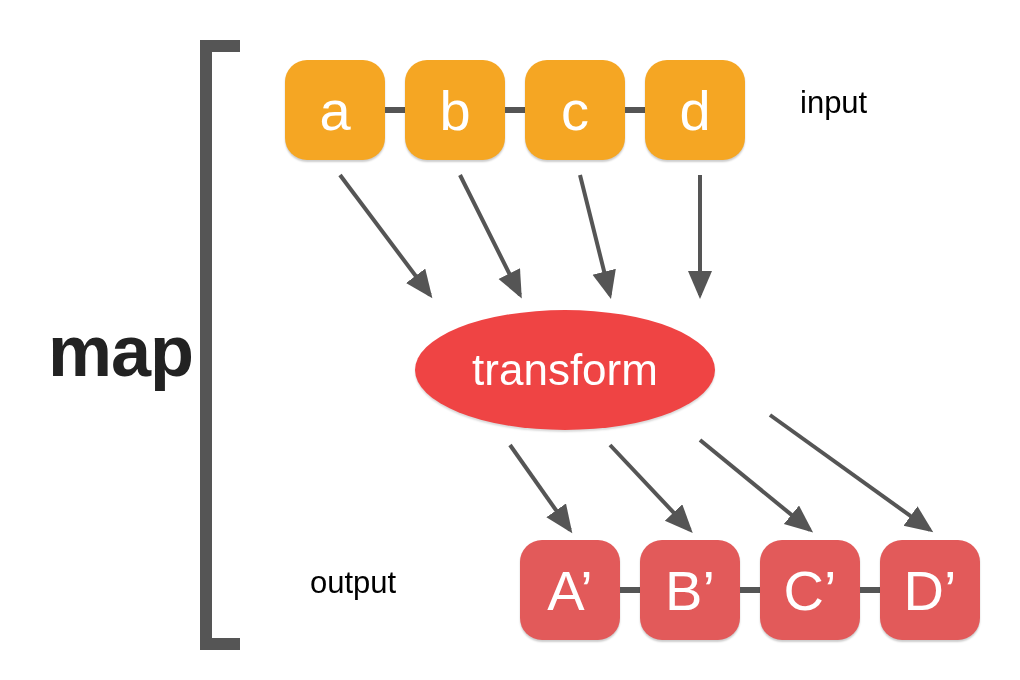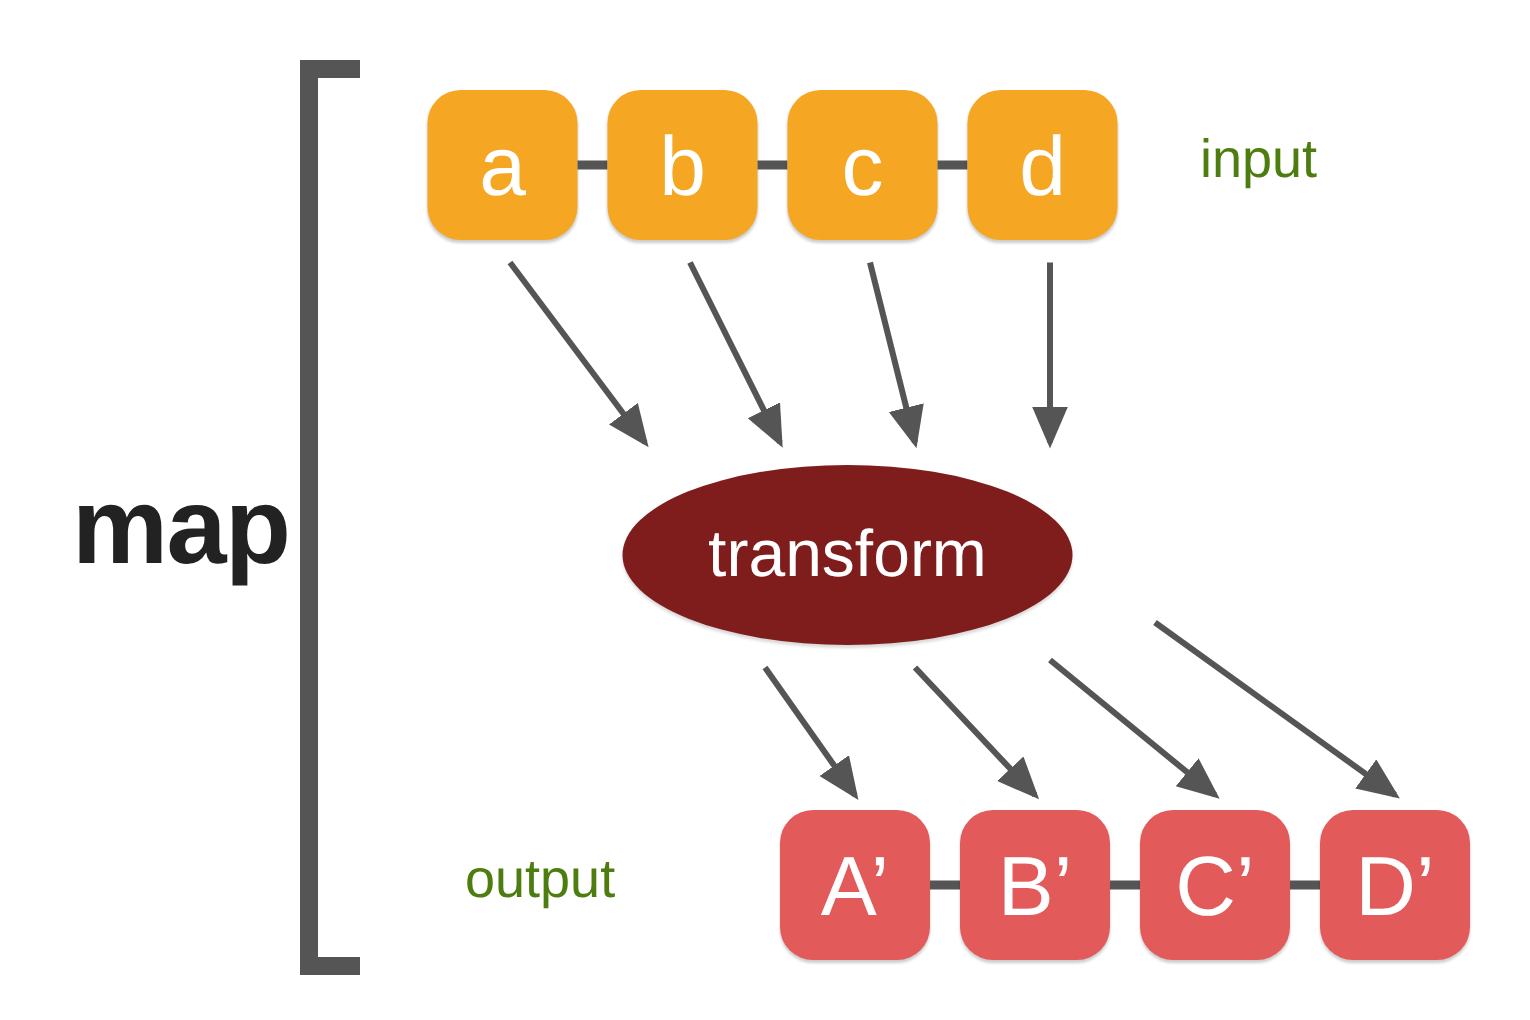--- a/index.html
+++ b/index.html
@@ -55,35 +55,35 @@
     top: 47px;
     width: 20px;
   }
   .row {
     position: absolute;
   }
   .ellipse {
     position: absolute;
     width: 300px;
     height: 120px;
-    background: #7f1d1d;
+    background: #ef4444;
     border-radius: 50%;
     color: #fff;
     font-size: 44px;
     font-weight: 300;
     display: flex;
     align-items: center;
     justify-content: center;
     box-shadow: 0 2px 2px rgba(0,0,0,0.15);
   }
   .text-label {
     position: absolute;
-    font-size: 36px;
+    font-size: 31px;
     font-weight: 300;
-    color: #4d7c0f;
+    color: #000000;
   }
   .arrow {
     position: absolute;
     stroke: #555555;
     fill: #555555;
   }
 </style>
 </head>
 <body>
 

